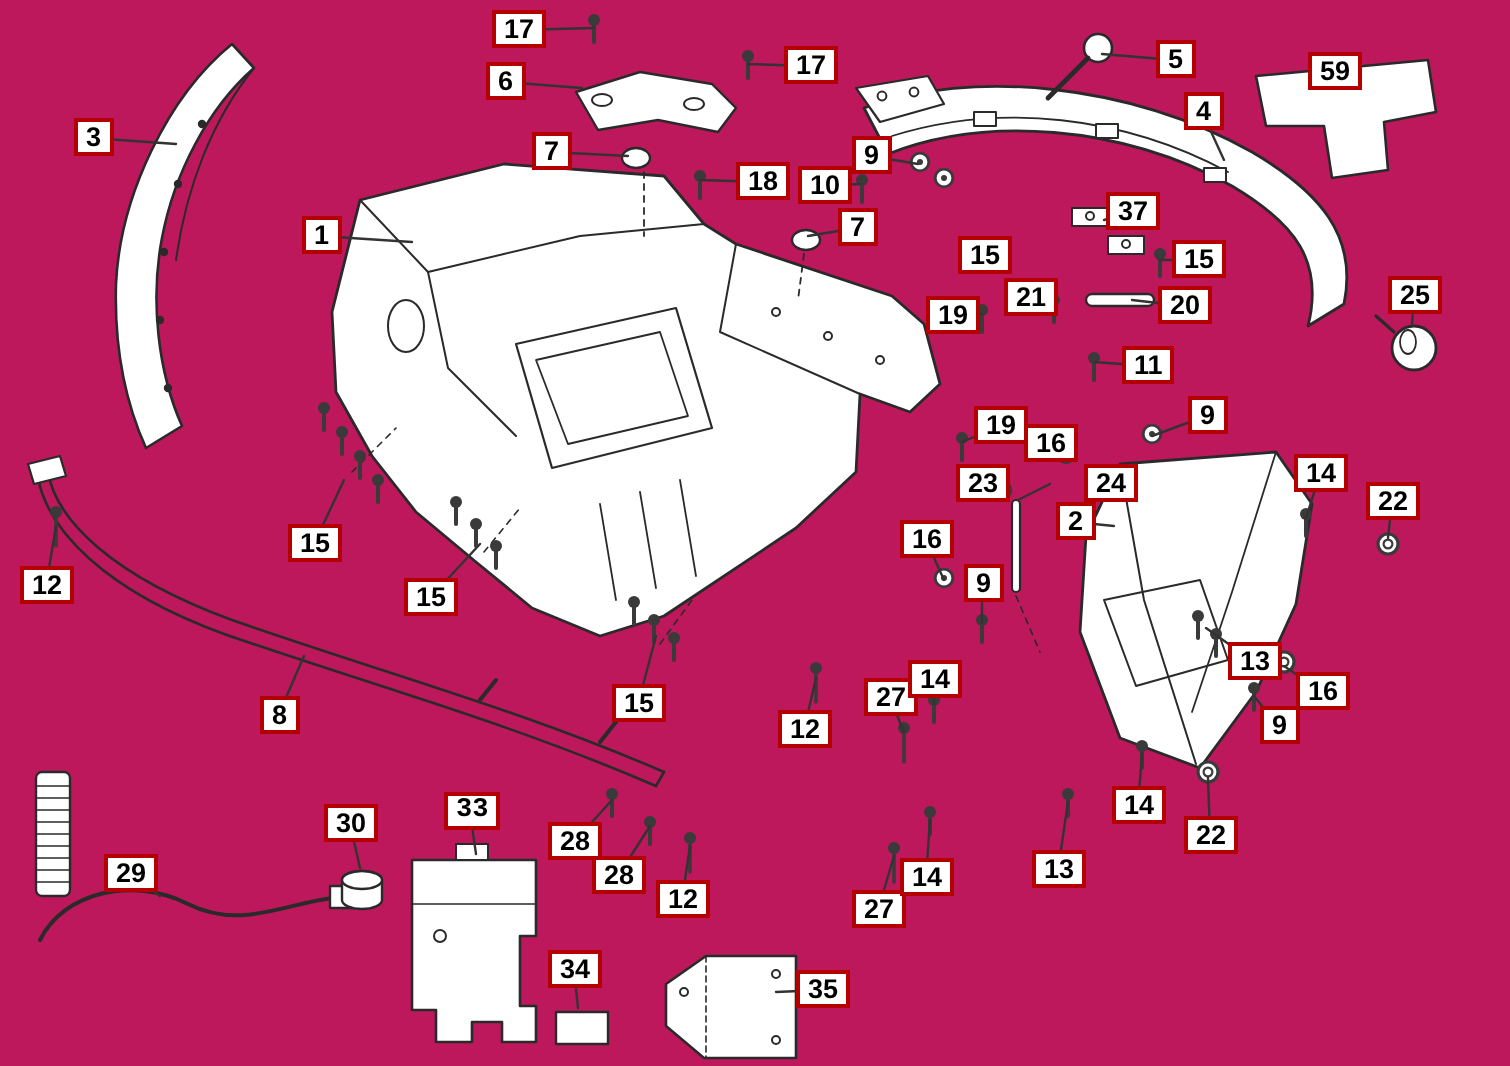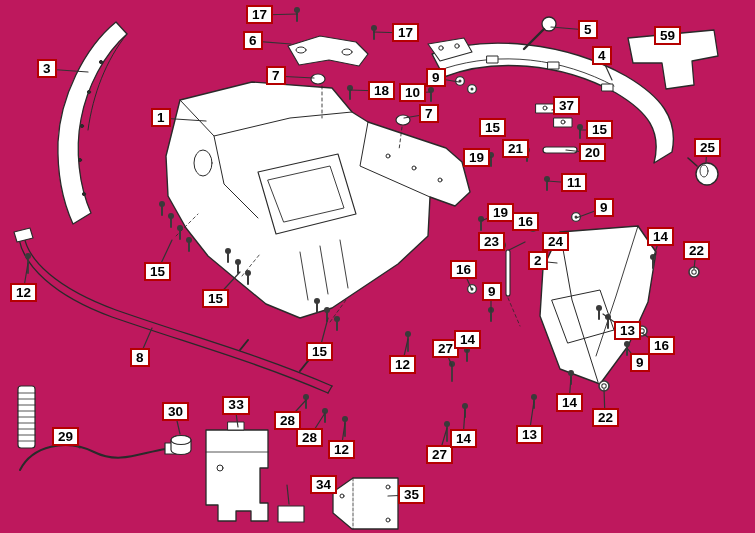--- a/index.html
+++ b/index.html
@@ -328,21 +328,21 @@
       <div class="callout" style="left: 454px; top: 330px; border-color: rgb(180, 0, 0); color: rgb(0, 0, 0);">14</div>
       <div class="callout" style="left: 614px; top: 321px; border-color: rgb(180, 0, 0); color: rgb(0, 0, 0);">13</div>
       <div class="callout" style="left: 648px; top: 336px; border-color: rgb(180, 0, 0); color: rgb(0, 0, 0);">16</div>
       <div class="callout" style="left: 630px; top: 353px; border-color: rgb(180, 0, 0); color: rgb(0, 0, 0);">9</div>
       <div class="callout" style="left: 162px; top: 402px; border-color: rgb(180, 0, 0); color: rgb(0, 0, 0);">30</div>
       <div class="callout" style="left: 222px; top: 396px; border-color: rgb(180, 0, 0); color: rgb(0, 0, 0); font-family: Liberation Mono, monospace;">33</div>
       <div class="callout" style="left: 274px; top: 411px; border-color: rgb(180, 0, 0); color: rgb(0, 0, 0);">28</div>
       <div class="callout" style="left: 296px; top: 428px; border-color: rgb(180, 0, 0); color: rgb(0, 0, 0);">28</div>
       <div class="callout" style="left: 328px; top: 440px; border-color: rgb(180, 0, 0); color: rgb(0, 0, 0);">12</div>
       <div class="callout" style="left: 52px; top: 427px; border-color: rgb(180, 0, 0); color: rgb(0, 0, 0);">29</div>
-      <div class="callout" style="left: 274px; top: 475px; border-color: rgb(180, 0, 0); color: rgb(0, 0, 0); margin-left: 36px;">34</div>
+      <div class="callout" style="left: 274px; top: 475px; border-color: rgb(180, 0, 0); color: rgb(0, 0, 0);">34</div>
       <div class="callout" style="left: 398px; top: 485px; border-color: rgb(180, 0, 0); color: rgb(0, 0, 0);">35</div>
       <div class="callout" style="left: 426px; top: 445px; border-color: rgb(180, 0, 0); color: rgb(0, 0, 0);">27</div>
       <div class="callout" style="left: 450px; top: 429px; border-color: rgb(180, 0, 0); color: rgb(0, 0, 0);">14</div>
       <div class="callout" style="left: 516px; top: 425px; border-color: rgb(180, 0, 0); color: rgb(0, 0, 0);">13</div>
       <div class="callout" style="left: 556px; top: 393px; border-color: rgb(180, 0, 0); color: rgb(0, 0, 0);">14</div>
       <div class="callout" style="left: 592px; top: 408px; border-color: rgb(180, 0, 0); color: rgb(0, 0, 0);">22</div>
     </div>
 </div>
 
 </body></html>

